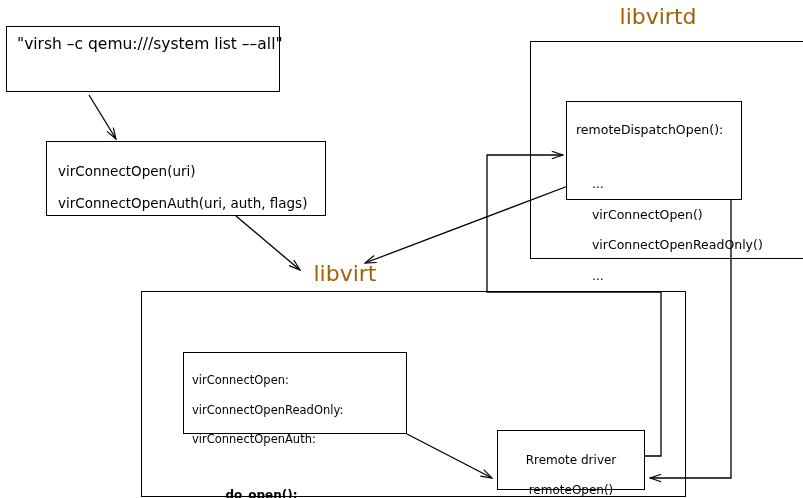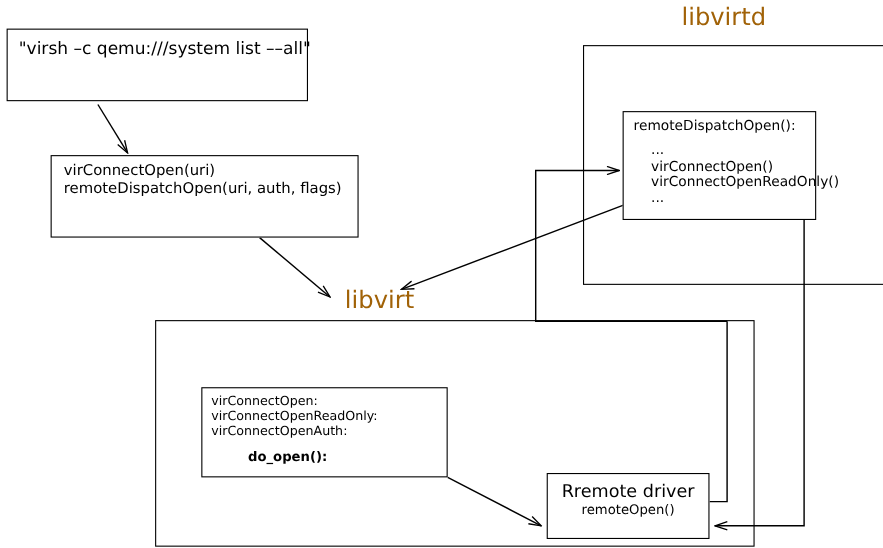--- a/index.html
+++ b/index.html
@@ -43,20 +43,21 @@
   .codebox .lines {
     position: absolute;
     left: 9px;
     top: 5px;
     white-space: nowrap;
     line-height: 1.18;
   }
   .ln {
     display: block;
     white-space: pre;
+    margin-top: 16px;
   }
   .cmdbox {
     position: absolute;
     box-sizing: border-box;
     border: 1.4px solid #000000;
     background: #ffffff;
   }
   .cmdbox .cmdtext {
     position: absolute;
     left: 10px;
@@ -117,38 +118,38 @@
     </div>
   </div>
 
   <div class="cmdbox" style="left:6px; top:26px; width:274px; height:66px;">
     <div class="cmdtext" style="font-size:15.5px;">"virsh –c qemu:///system list ––all"</div>
   </div>
 
   <div class="codebox" style="left:46px; top:141px; width:280px; height:75px;">
     <div class="lines" style="font-size:13.5px; left:11px; top:6px;">
       <span class="ln">virConnectOpen(uri)</span>
-      <span class="ln">remoteDispatchOpen(uri, auth, flags)</span>
+      <span class="ln">virConnectOpenAuth(uri, auth, flags)</span>
     </div>
   </div>
 
   <div class="grouplabel" style="left:245px; top:261px; width:200px; text-align:center; font-size:22px;">libvirt</div>
 
   <div class="box" style="left:141px; top:291px; width:545px; height:206px;"></div>
 
   <div class="codebox" style="left:183px; top:352px; width:224px; height:82px;padding-left:20px;">
     <div class="lines" style="font-size:11.5px; left:8px; top:5px;">
       <span class="ln">virConnectOpen:</span>
       <span class="ln">virConnectOpenReadOnly:</span>
       <span class="ln">virConnectOpenAuth:</span>
       <span class="ln" style="height:9px;"></span>
       <span class="ln bold" style="font-size:12px;">        do_open():</span>
     </div>
   </div>
 
   <div class="codebox" style="left:497px; top:430px; width:148px; height:60px;">
     <div class="centered-lines">
-      <span class="ln" style="font-size:16px;">Rremote driver</span>
+      <span class="ln" style="font-size:12px;">Rremote driver</span>
       <span class="ln" style="font-size:12px;">remoteOpen()</span>
     </div>
   </div>
 
 </div>
 
 </body></html>

